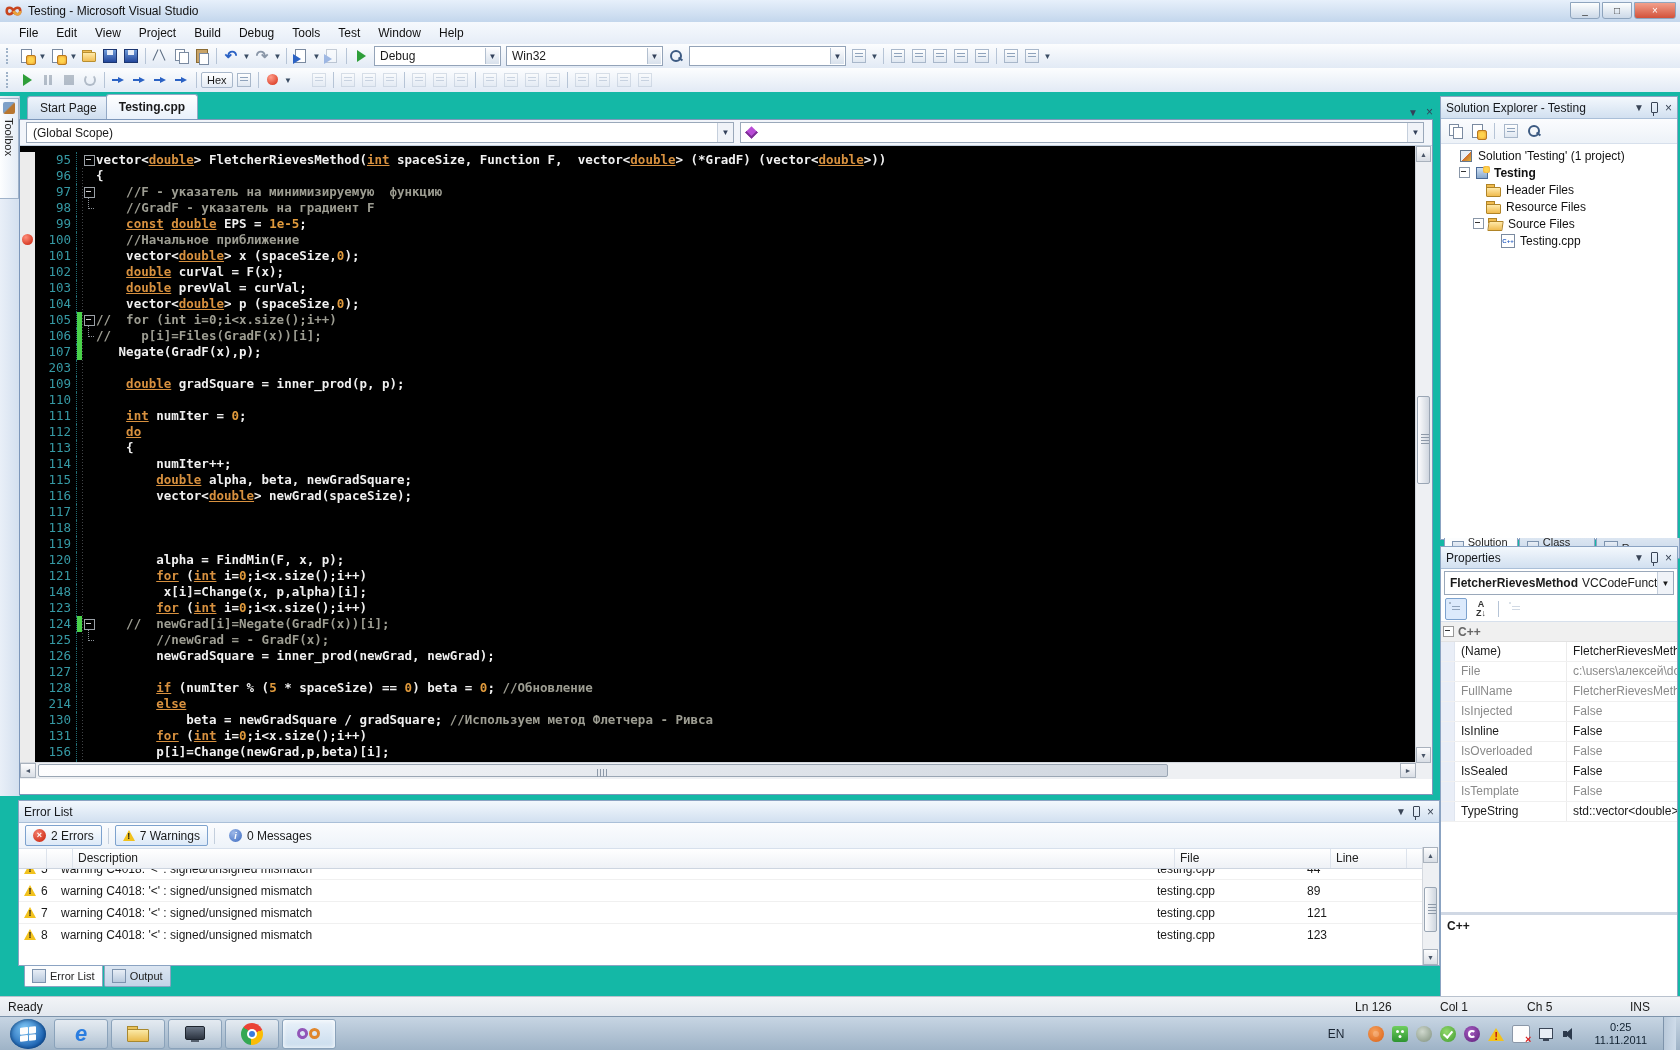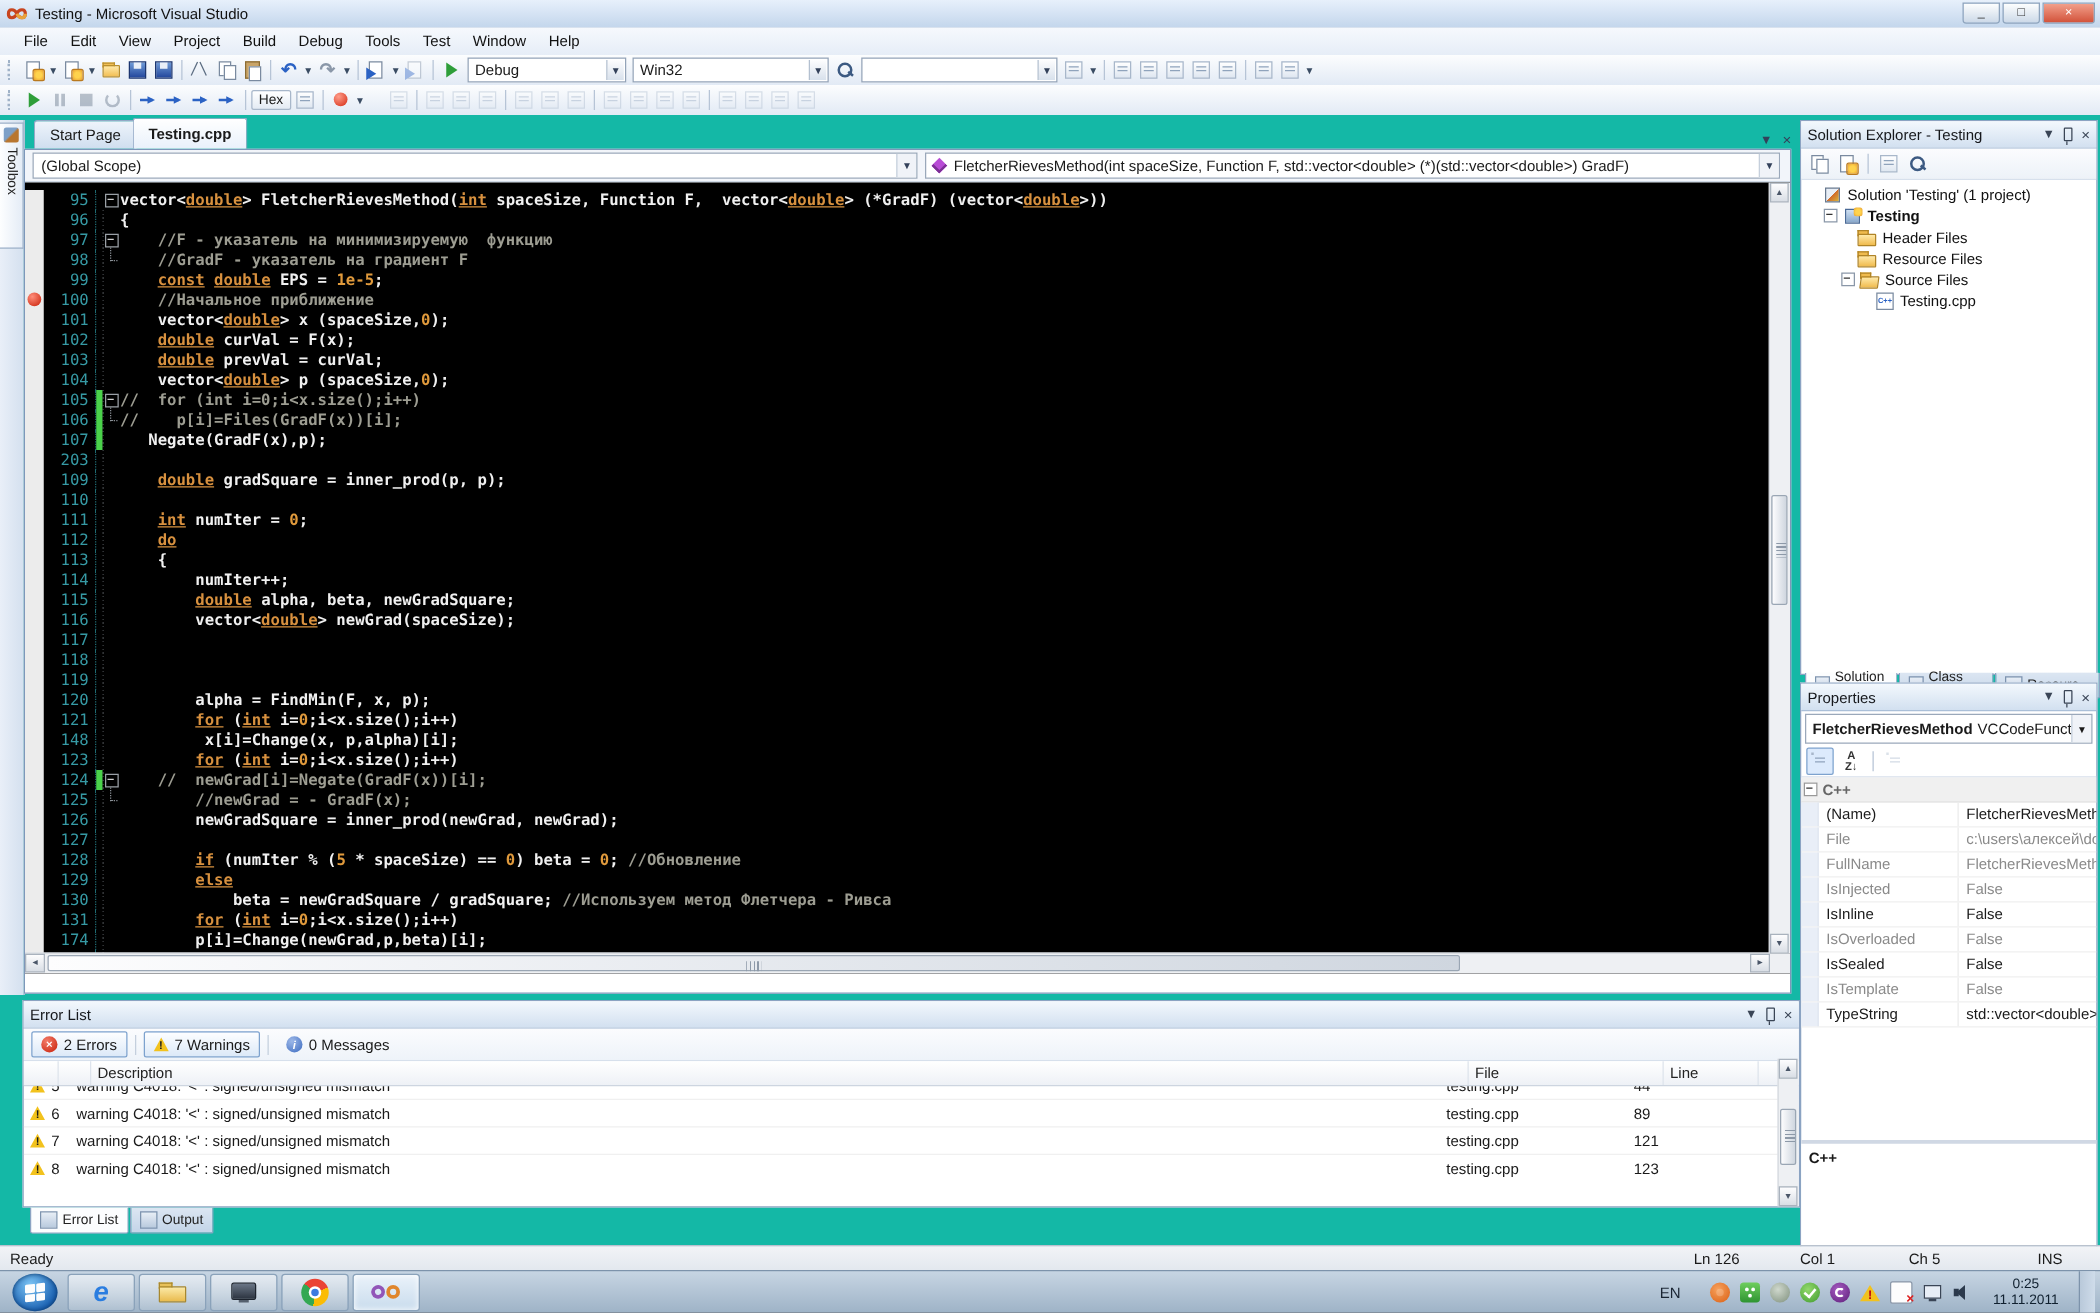--- a/index.html
+++ b/index.html
@@ -483,21 +483,20 @@
       </div>
     </div>
     <div class="abs" id="docbody">
       <div id="navbar">
         <div class="nav-combo" id="scope-combo">
           <span>(Global Scope)</span>
           <span class="arr">▼</span>
         </div>
         <div class="nav-combo" id="member-combo">
           <span class="m-icon"></span>
-          <span style="overflow:hidden;white-space:nowrap;">FletcherRievesMethod(int spaceSize, Function F, std::vector&lt;double&gt; (*)(std::vector&lt;double&gt;) GradF)</span>
           <span class="arr">▼</span>
         </div>
       </div>
       <div id="editor">
         <div id="code-lines">
             <div class="cl">
               <span class="marg"></span>
               <span class="num">95</span>
               <span class="chg"></span>
               <span class="fold">
@@ -744,42 +743,42 @@
             </div>
             <div class="cl">
               <span class="marg"></span>
               <span class="num">128</span>
               <span class="chg"></span>
               <span class="fold"></span>
               <span class="code"><span class="tk-p">        </span><span class="tk-k">if</span><span class="tk-p"> (numIter % (</span><span class="tk-n">5</span><span class="tk-p"> * spaceSize) == </span><span class="tk-n">0</span><span class="tk-p">) beta = </span><span class="tk-n">0</span><span class="tk-p">; </span><span class="tk-c">//Обновление</span></span>
             </div>
             <div class="cl">
               <span class="marg"></span>
-              <span class="num">129</span>
+              <span class="num">214</span>
               <span class="chg"></span>
               <span class="fold"></span>
               <span class="code"><span class="tk-p">        </span><span class="tk-k">else</span></span>
             </div>
             <div class="cl">
               <span class="marg"></span>
               <span class="num">130</span>
               <span class="chg"></span>
               <span class="fold"></span>
               <span class="code"><span class="tk-p">            beta = newGradSquare / gradSquare; </span><span class="tk-c">//Используем метод Флетчера - Ривса</span></span>
             </div>
             <div class="cl">
               <span class="marg"></span>
               <span class="num">131</span>
               <span class="chg"></span>
               <span class="fold"></span>
               <span class="code"><span class="tk-p">        </span><span class="tk-k">for</span><span class="tk-p"> (</span><span class="tk-k">int</span><span class="tk-p"> i=</span><span class="tk-n">0</span><span class="tk-p">;i&lt;x.size();i++)</span></span>
             </div>
             <div class="cl">
               <span class="marg"></span>
-              <span class="num">174</span>
+              <span class="num">156</span>
               <span class="chg"></span>
               <span class="fold"></span>
               <span class="code"><span class="tk-p">        p[i]=Change(newGrad,p,beta)[i];</span></span>
             </div>
             <div class="cl">
               <span class="marg"></span>
               <span class="num">133</span>
               <span class="chg"></span>
               <span class="fold"></span>
               <span class="code"><span class="tk-c">    //  p = newGrad + beta * p;</span></span>

